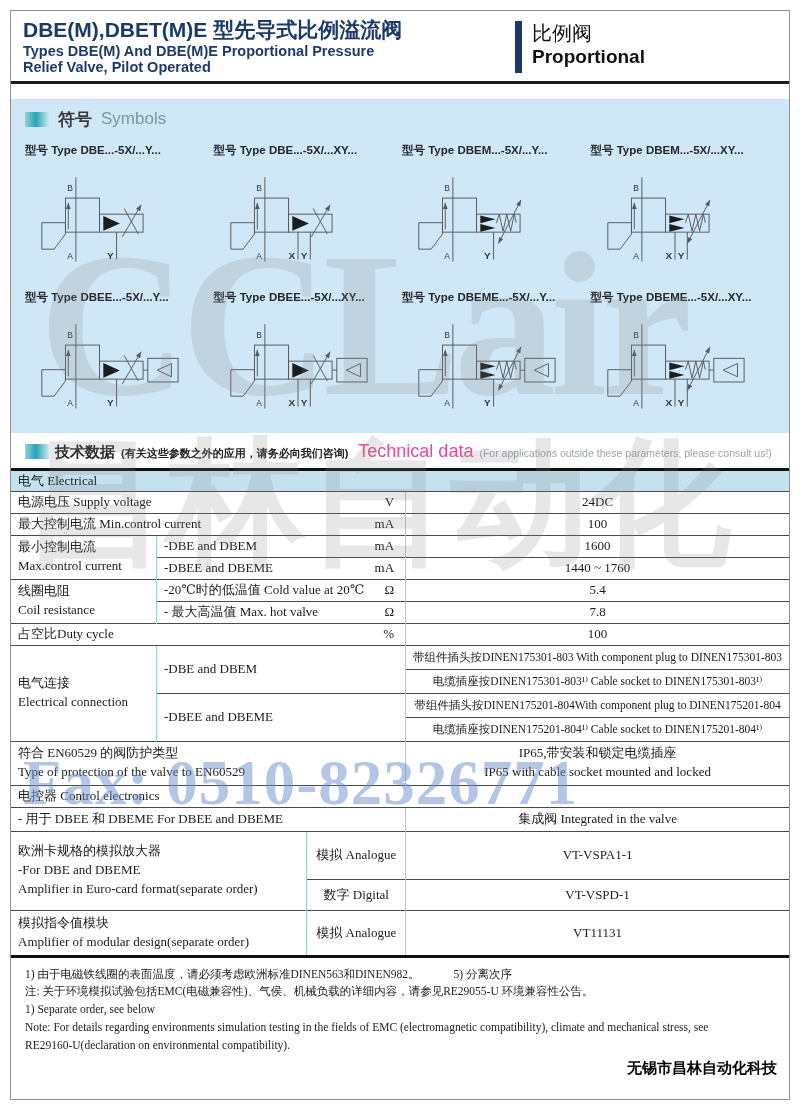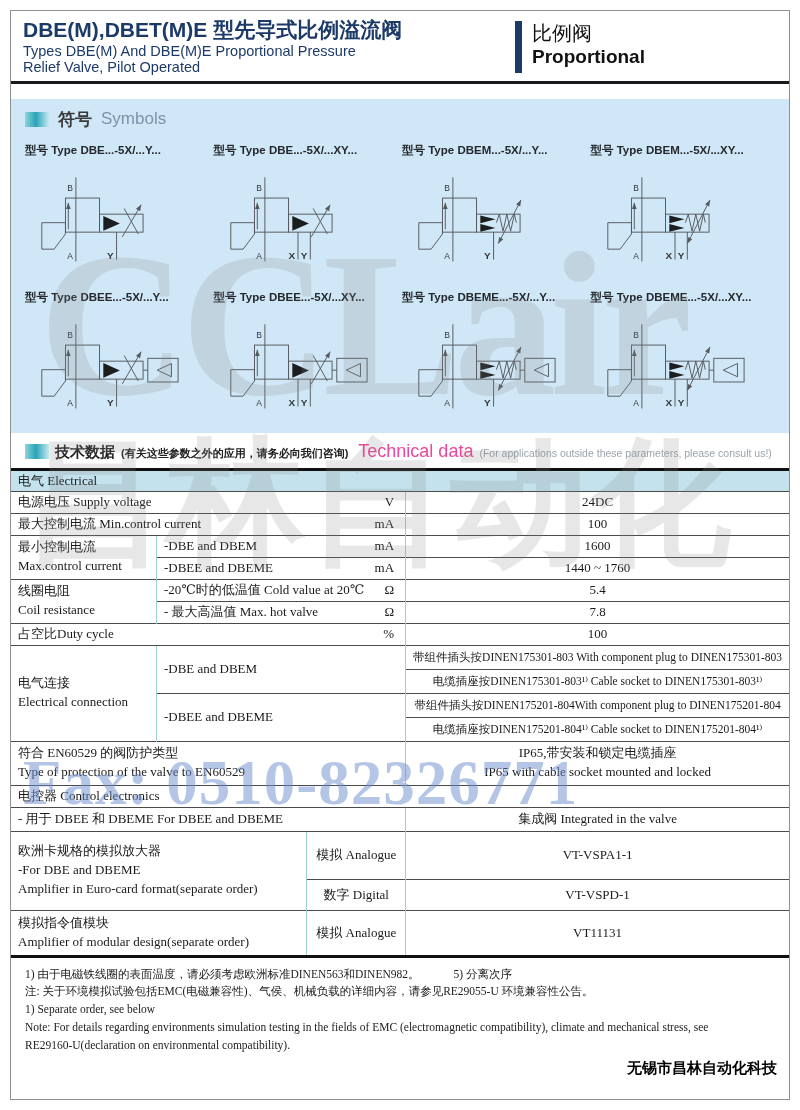--- a/index.html
+++ b/index.html
@@ -3,21 +3,21 @@
 <meta charset="utf-8">
 <style>
   html,body{margin:0;padding:0;background:#fff;}
   body{width:800px;height:1110px;overflow:hidden;font-family:"Liberation Sans","DejaVu Sans",sans-serif;position:relative;}
   .page{box-sizing:border-box;position:absolute;left:10px;top:10px;width:780px;height:1090px;border:1px solid #8f8f8f;background:#fff;overflow:hidden;}
 
   
   .hdr{display:flex;align-items:flex-start;padding:7px 12px 5px 12px;border-bottom:3px solid #17191c;}
   .hdr-left{flex:1;min-width:0;}
   .hdr-title{font-size:21px;font-weight:bold;color:#1c3a68;letter-spacing:0;line-height:1.1;margin:0 0 2px 0;}
-  .hdr-sub{font-size:14.5px;font-weight:normal;color:#1c3a68;line-height:1.12;}
+  .hdr-sub{font-size:14.5px;font-weight:bold;color:#1c3a68;line-height:1.12;}
   .hdr-right{display:flex;align-items:stretch;width:262px;padding-top:3px;}
   .hdr-bar{width:7px;background:#1c3a68;margin-right:10px;height:52px;}
   .hdr-cat-zh{font-family:"Liberation Serif","DejaVu Serif",serif;font-size:20px;color:#111;line-height:1.25;}
   .hdr-cat-en{font-size:19px;font-weight:bold;color:#111;line-height:1.2;}
 
   
   .sec-head{display:flex;align-items:center;gap:9px;padding-left:14px;}
   .bullet{display:inline-block;width:24px;height:15px;background:linear-gradient(90deg,#8fd4de,#2aa3b8 45%,#c5e9f0);flex:0 0 auto;}
   .sym-head-zh{font-size:17px;font-weight:bold;color:#3a3a3a;}
   .sym-head-en{font-size:17px;color:#7d93ab;}

